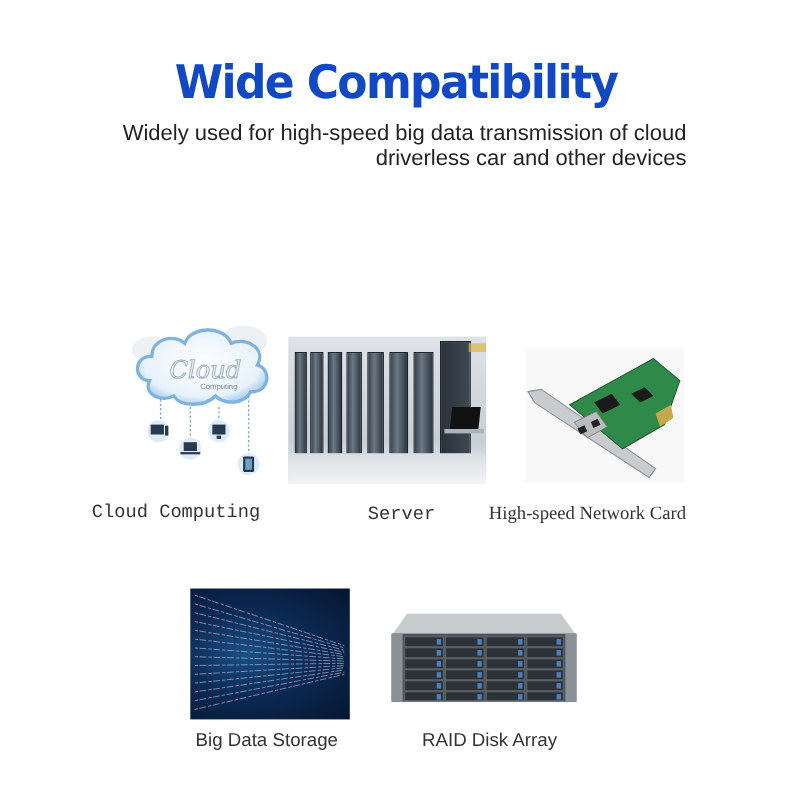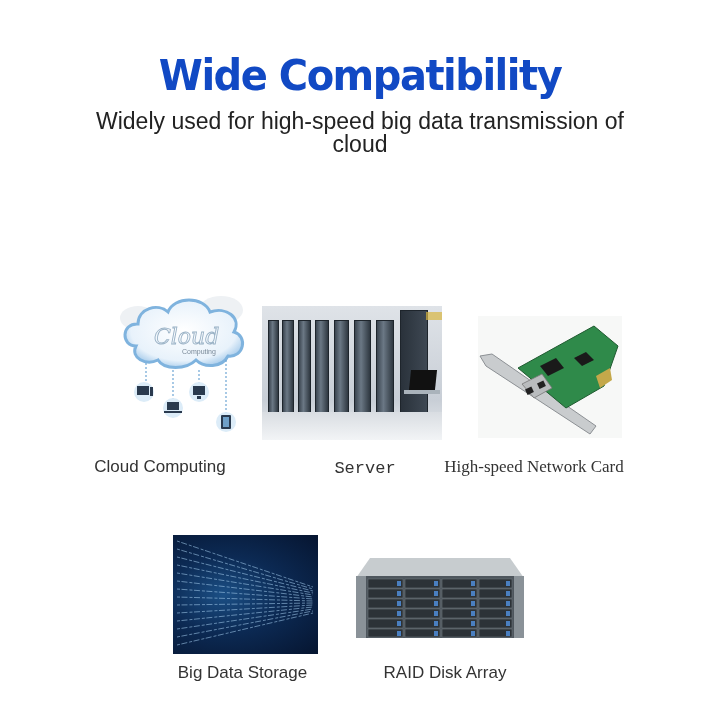--- a/index.html
+++ b/index.html
@@ -1,18 +1,18 @@
 <!DOCTYPE html>
 <html><head>
 <meta charset="utf-8">
 <style>
   html, body { margin:0; padding:0; background:#ffffff; }
   body { width:720px; height:720px; position:relative; overflow:hidden; font-family:"Liberation Sans", sans-serif; }
   .title { position:absolute; left:0; top:52px; width:720px; text-align:center; font-family:"DejaVu Sans", sans-serif; font-weight:bold; font-size:40px; letter-spacing:-1.5px; color:#1149c4; transform:scaleY(1.05); }
-  .desc { position:absolute; left:80px; top:110px; width:560px; text-align:center; font-size:23px; line-height:22.5px; color:#222; }
+  .desc { position:absolute; left:64px; top:110px; width:560px; text-align:right; font-size:20px; line-height:22.5px; color:#222; }
   .tile { position:absolute; overflow:hidden; }
   .label { position:absolute; font-size:17px; color:#333; white-space:nowrap; text-align:center; }
 
   
   .cloud-wrap { left:116px; top:288px; width:140px; height:145px; }
   
   .server { left:262px; top:306px; width:180px; height:134px; background:linear-gradient(180deg,#dfe3e8 0%,#c8ced6 70%,#e9ecef 100%); }
   .server .rack { position:absolute; top:14px; bottom:26px; background:linear-gradient(90deg,#3b4550,#6b7885 40%,#2f3841); border:1px solid #1e252c; }
   .server .floor { position:absolute; left:0; right:0; bottom:0; height:28px; background:linear-gradient(180deg,#d9dde2,#f2f4f6); }
   
@@ -22,20 +22,21 @@
   
   .raid { left:352px; top:556px; width:176px; height:84px; }
 </style>
 </head>
 <body>
 
 <div class="title">Wide Compatibility</div>
 
 <div class="desc">
   <div>Widely used for high-speed big data transmission of cloud</div>
+  <div>driverless car and other devices</div>
 </div>
 
 <div class="tile cloud-wrap">
   <svg width="140" height="145" viewBox="0 0 140 145">
     <defs>
       <radialGradient id="cg" cx="50%" cy="45%" r="60%">
         <stop offset="0%" stop-color="#ffffff"></stop>
         <stop offset="75%" stop-color="#e8f2fb"></stop>
         <stop offset="100%" stop-color="#9ac4e8"></stop>
       </radialGradient>
@@ -60,21 +61,21 @@
         <rect x="48" y="123" width="18" height="2" fill="#2a3a4e"></rect>
       <circle cx="83" cy="104" r="10" fill="#dcecf8"></circle>
       <rect x="77" y="98" width="12" height="9" fill="#2a3a4e"></rect>
         <rect x="81" y="108" width="4" height="3" fill="#2a3a4e"></rect>
       <circle cx="110" cy="134" r="10" fill="#dcecf8"></circle>
       <rect x="105" y="127" width="10" height="14" rx="1" fill="#2a3a4e"></rect>
         <rect x="107" y="129" width="6" height="10" fill="#6fa0c8"></rect>
     </g>
   </svg>
 </div>
-<div class="label" style="left:80px;top:457px;width:160px;">Cloud Computing</div>
+<div class="label" style="left:80px;top:457px;width:160px;font-family:Liberation Mono, monospace;">Cloud Computing</div>
 
 <div class="tile server">
   <div class="rack" style="left:6px;width:9px;"></div>
   <div class="rack" style="left:20px;width:10px;"></div>
   <div class="rack" style="left:36px;width:11px;"></div>
   <div class="rack" style="left:53px;width:12px;"></div>
   <div class="rack" style="left:72px;width:13px;"></div>
   <div class="rack" style="left:92px;width:15px;"></div>
   <div class="rack" style="left:114px;width:16px;"></div>
   <div class="rack" style="left:138px;top:4px;width:26px;bottom:8px;background:linear-gradient(90deg,#2a323b,#3e4853);"></div>

